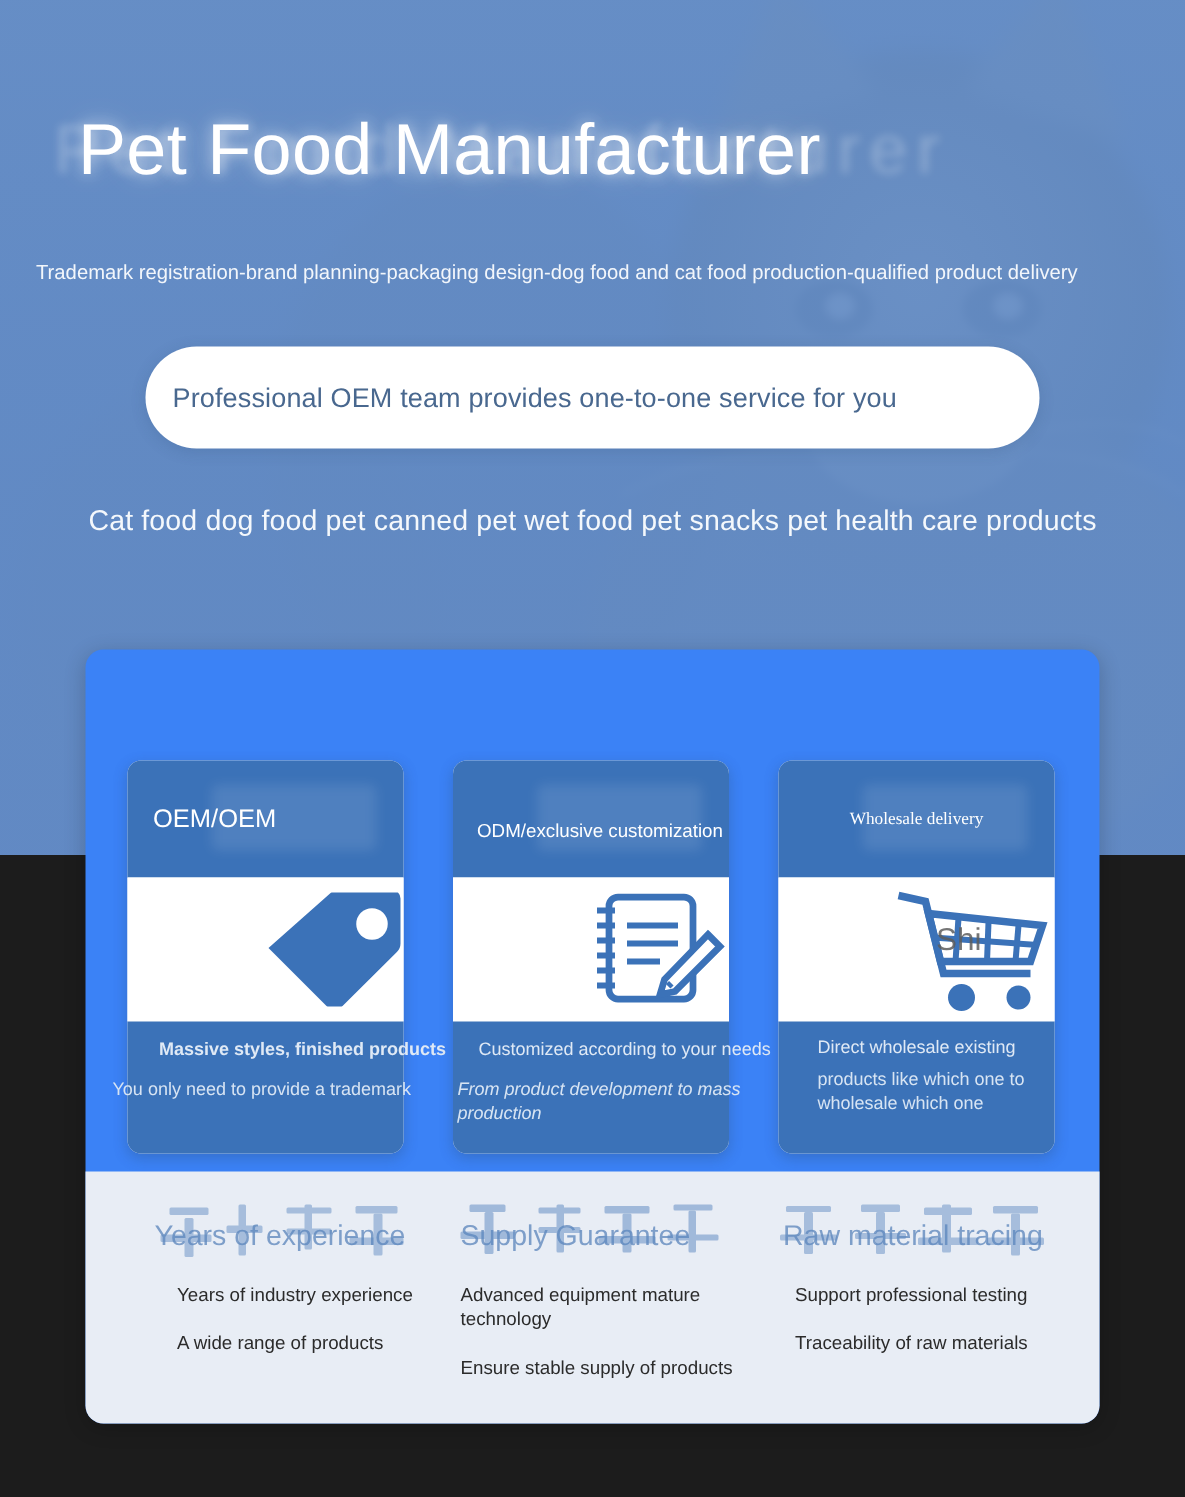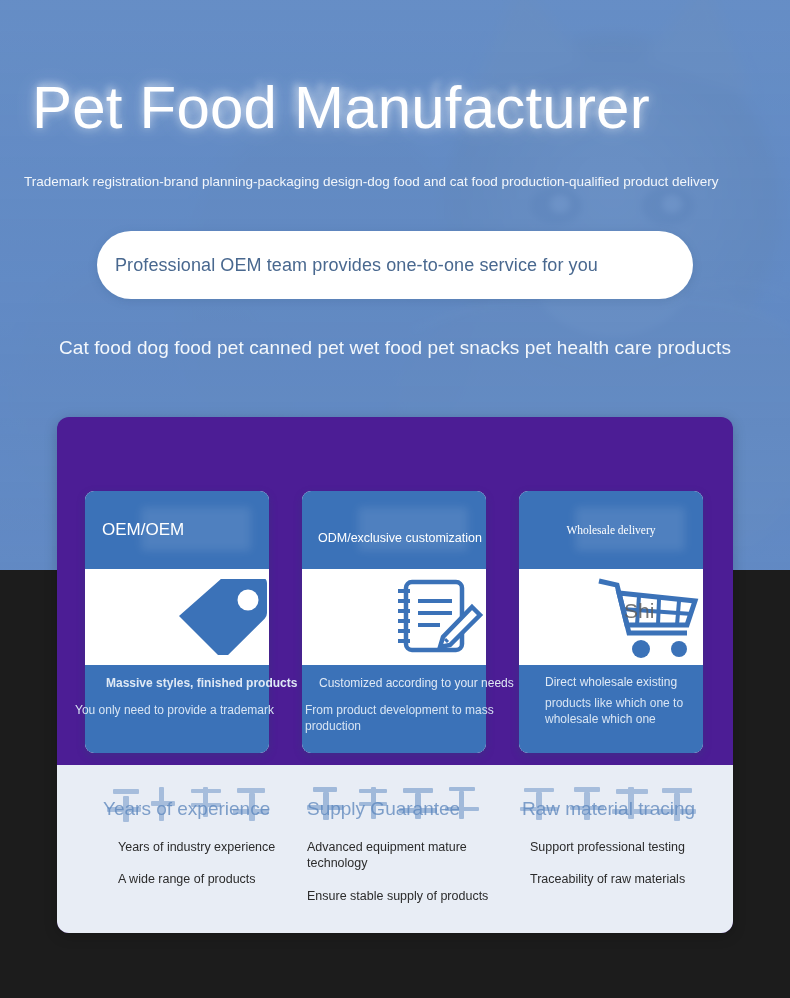--- a/index.html
+++ b/index.html
@@ -18,22 +18,22 @@
     position:absolute; left:0; top:0; width:790px; height:570px;
     overflow:hidden;
   }
   .hero-photo svg{ position:absolute; left:0; top:0; }
   .hero-tint{
     position:absolute; left:0; top:0; width:790px; height:570px;
     background:linear-gradient(180deg, rgba(96,137,196,.80) 0%, rgba(96,137,196,.86) 55%, rgba(98,138,196,.92) 100%);
   }
 
   .hero-title{
-    position:absolute; left:32px; top:76px;
-    font-size:60px; font-weight:400; color:#ffffff;
+    position:absolute; left:52px; top:76px;
+    font-size:48px; font-weight:400; color:#ffffff;
     letter-spacing:.2px; line-height:1.05;
     text-shadow:0 0 10px rgba(255,255,255,.55), 0 0 22px rgba(255,255,255,.30);
     white-space:nowrap;
   }
   .hero-title-ghost{
     position:absolute; left:36px; top:72px;
     font-size:46px; color:rgba(255,255,255,.26);
     filter:blur(3px); white-space:nowrap; letter-spacing:6px;
   }
   .hero-sub{
@@ -51,22 +51,22 @@
     padding-left:18px; font-size:18px; color:#49688f; letter-spacing:.1px;
   }
 
   .hero-line3{
     position:absolute; left:0; top:337px; width:790px; text-align:center;
     font-size:19px; color:#f4f8fc; letter-spacing:.1px;
   }
 
   
   .panel{
-    position:absolute; left:57px; top:417px; width:676px; height:516px;
-    background:#4c1d95; border-radius:12px;
+    position:absolute; left:57px; top:433px; width:676px; height:516px;
+    background:#3b82f6; border-radius:12px;
     box-shadow:0 3px 14px rgba(0,0,0,.20);
   }
 
   
   .cards{
     position:absolute; left:28px; top:74px; width:620px; height:265px;
   }
   .card{
     position:absolute; top:0; width:184px; height:262px;
     border-radius:9px; overflow:visible;
@@ -111,21 +111,21 @@
     position:absolute; top:11px; white-space:nowrap;
     font-size:12px; color:#dfe9f5;
   }
   .foot-l2{
     position:absolute; top:37px;
     font-size:12px; color:#d7e4f3; line-height:1.35;
   }
   .c1 .foot-l1{ left:21px;font-weight:bold; }
   .c1 .foot-l2{ left:-10px; white-space:nowrap; }
   .c2 .foot-l1{ left:17px; }
-  .c2 .foot-l2{ left:3px; width:215px; }
+  .c2 .foot-l2{ left:3px; width:215px;font-style:italic; }
   .c3 .foot-l1{ left:26px; top:10px; }
   .c3 .foot-l2{ left:26px; top:30px; width:140px; }
 
   
   .features{
     position:absolute; left:0px; top:348px; width:676px; height:168px;
     background:#e8edf5; border-radius:0 0 12px 12px;
     overflow:hidden;
   }
   .feat-col{ position:absolute; top:30px; }

